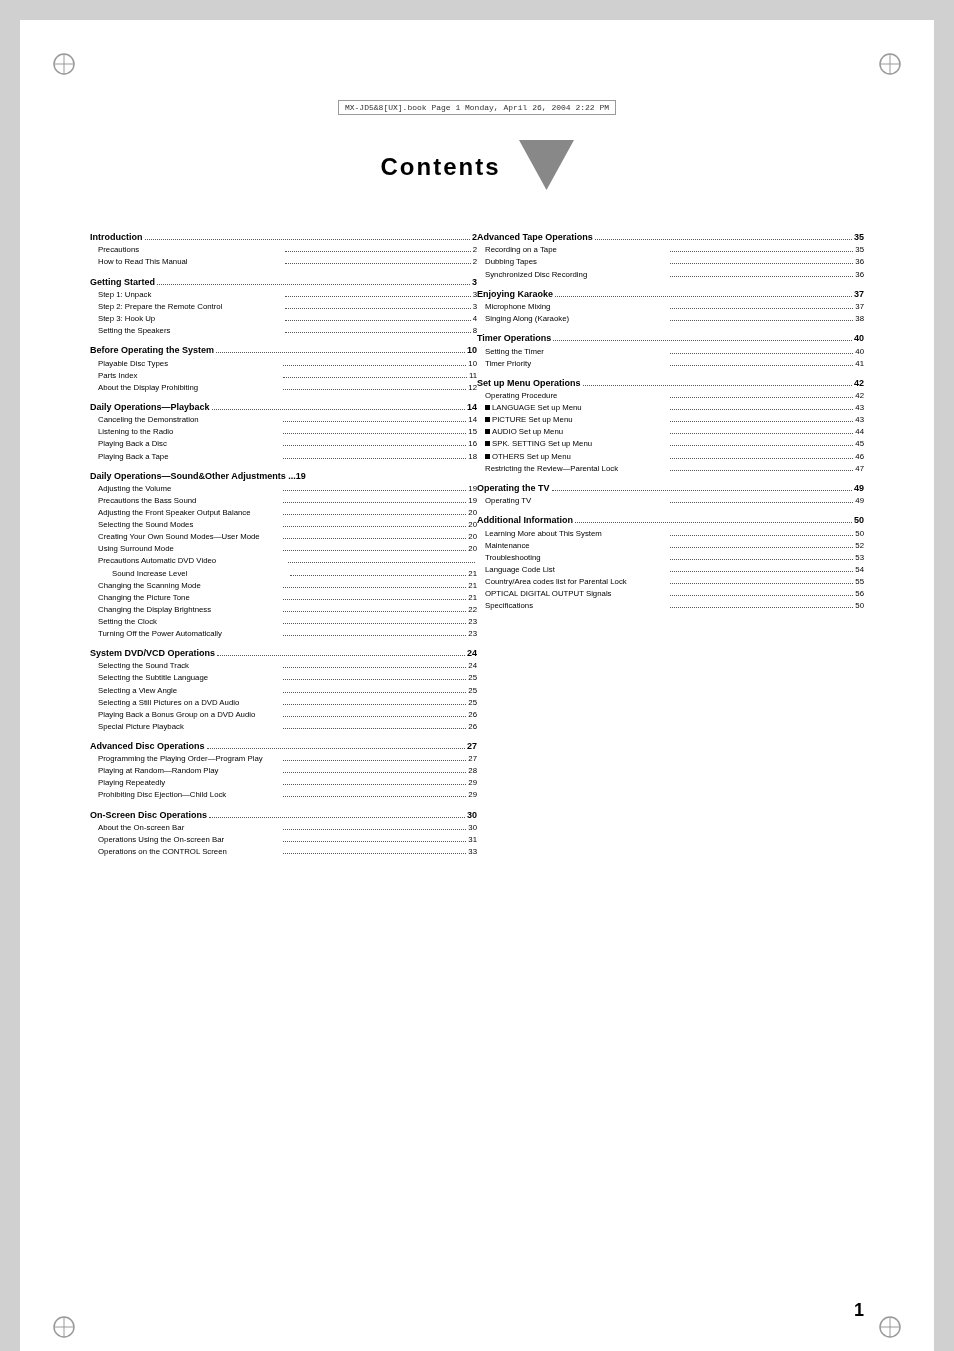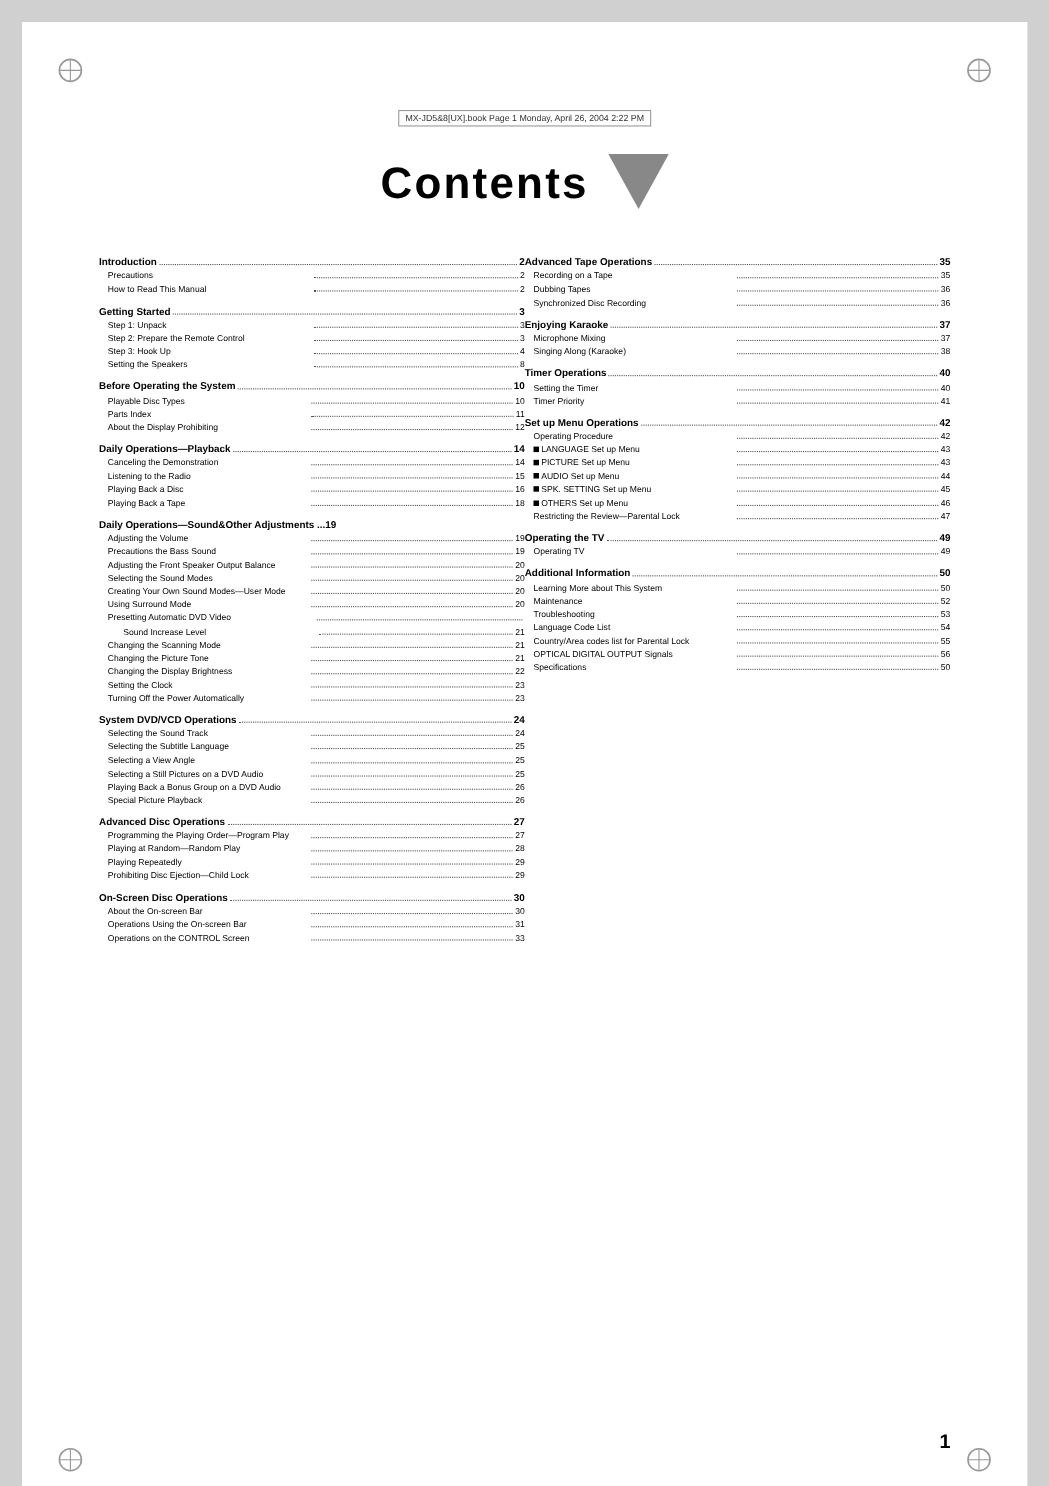--- a/index.html
+++ b/index.html
@@ -27,41 +27,41 @@
     }
     .reg-mark svg { width: 28px; height: 28px; }
     .reg-tl { top: 30px; left: 30px; }
     .reg-tr { top: 30px; right: 30px; }
     .reg-bl { bottom: 30px; left: 30px; }
     .reg-br { bottom: 30px; right: 30px; }
 
     
     .header-file {
       font-size: 8px;
-      font-family: Liberation Sans, sans-serif;
+      font-family: Liberation Mono, monospace;
       color: #333;
       border: 1px solid #999;
       padding: 2px 6px;
       margin-bottom: 20px;
       margin-top: 10px;
       display: inline-block;
       text-align: right;
     }
 
     
     .title-container {
       text-align: center;
       margin-bottom: 30px;
       display: flex;
       align-items: center;
       justify-content: center;
       gap: 10px;
     }
     .title-text {
-      font-size: 40px;
+      font-size: 24px;
       font-weight: bold;
       font-family: Arial, sans-serif;
       letter-spacing: 2px;
     }
 
     
     .columns {
       display: flex;
     }
     .col-left {
@@ -302,21 +302,21 @@
         <span class="label">Creating Your Own Sound Modes—User Mode</span>
           <span class="dots"></span>
           <span class="page-num">20</span>
       </div>
       <div class="toc-entry">
         <span class="label">Using Surround Mode</span>
           <span class="dots"></span>
           <span class="page-num">20</span>
       </div>
       <div class="toc-entry">
-        <span class="label">Presetting Automatic DVD Video</span>
+        <span class="label">Precautions Automatic DVD Video</span>
           <span class="dots"></span>
           <span class="page-num"></span>
       </div>
       <div class="toc-entry">
         <span class="label" style="padding-left:14px;">Sound Increase Level</span>
           <span class="dots"></span>
           <span class="page-num">21</span>
       </div>
       <div class="toc-entry">
         <span class="label">Changing the Scanning Mode</span>

